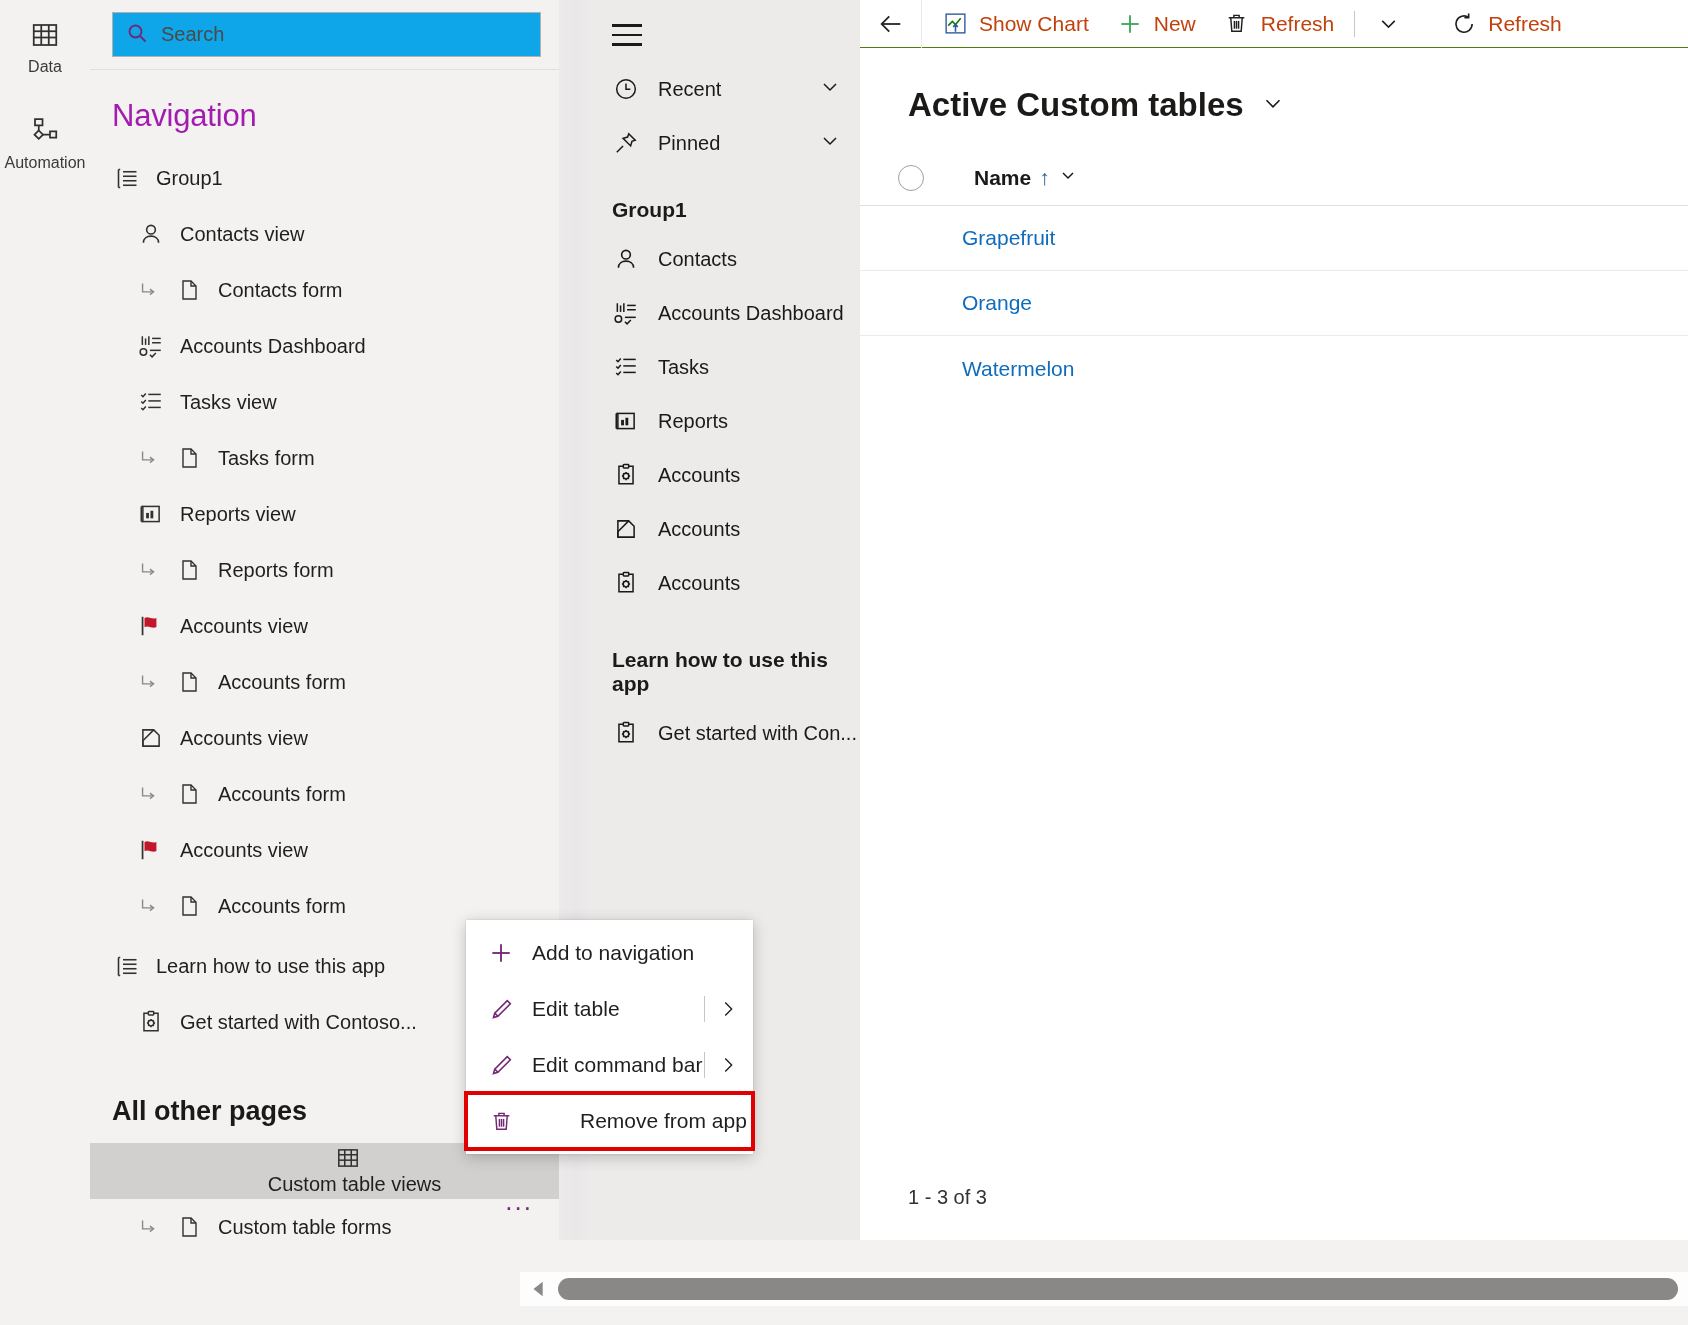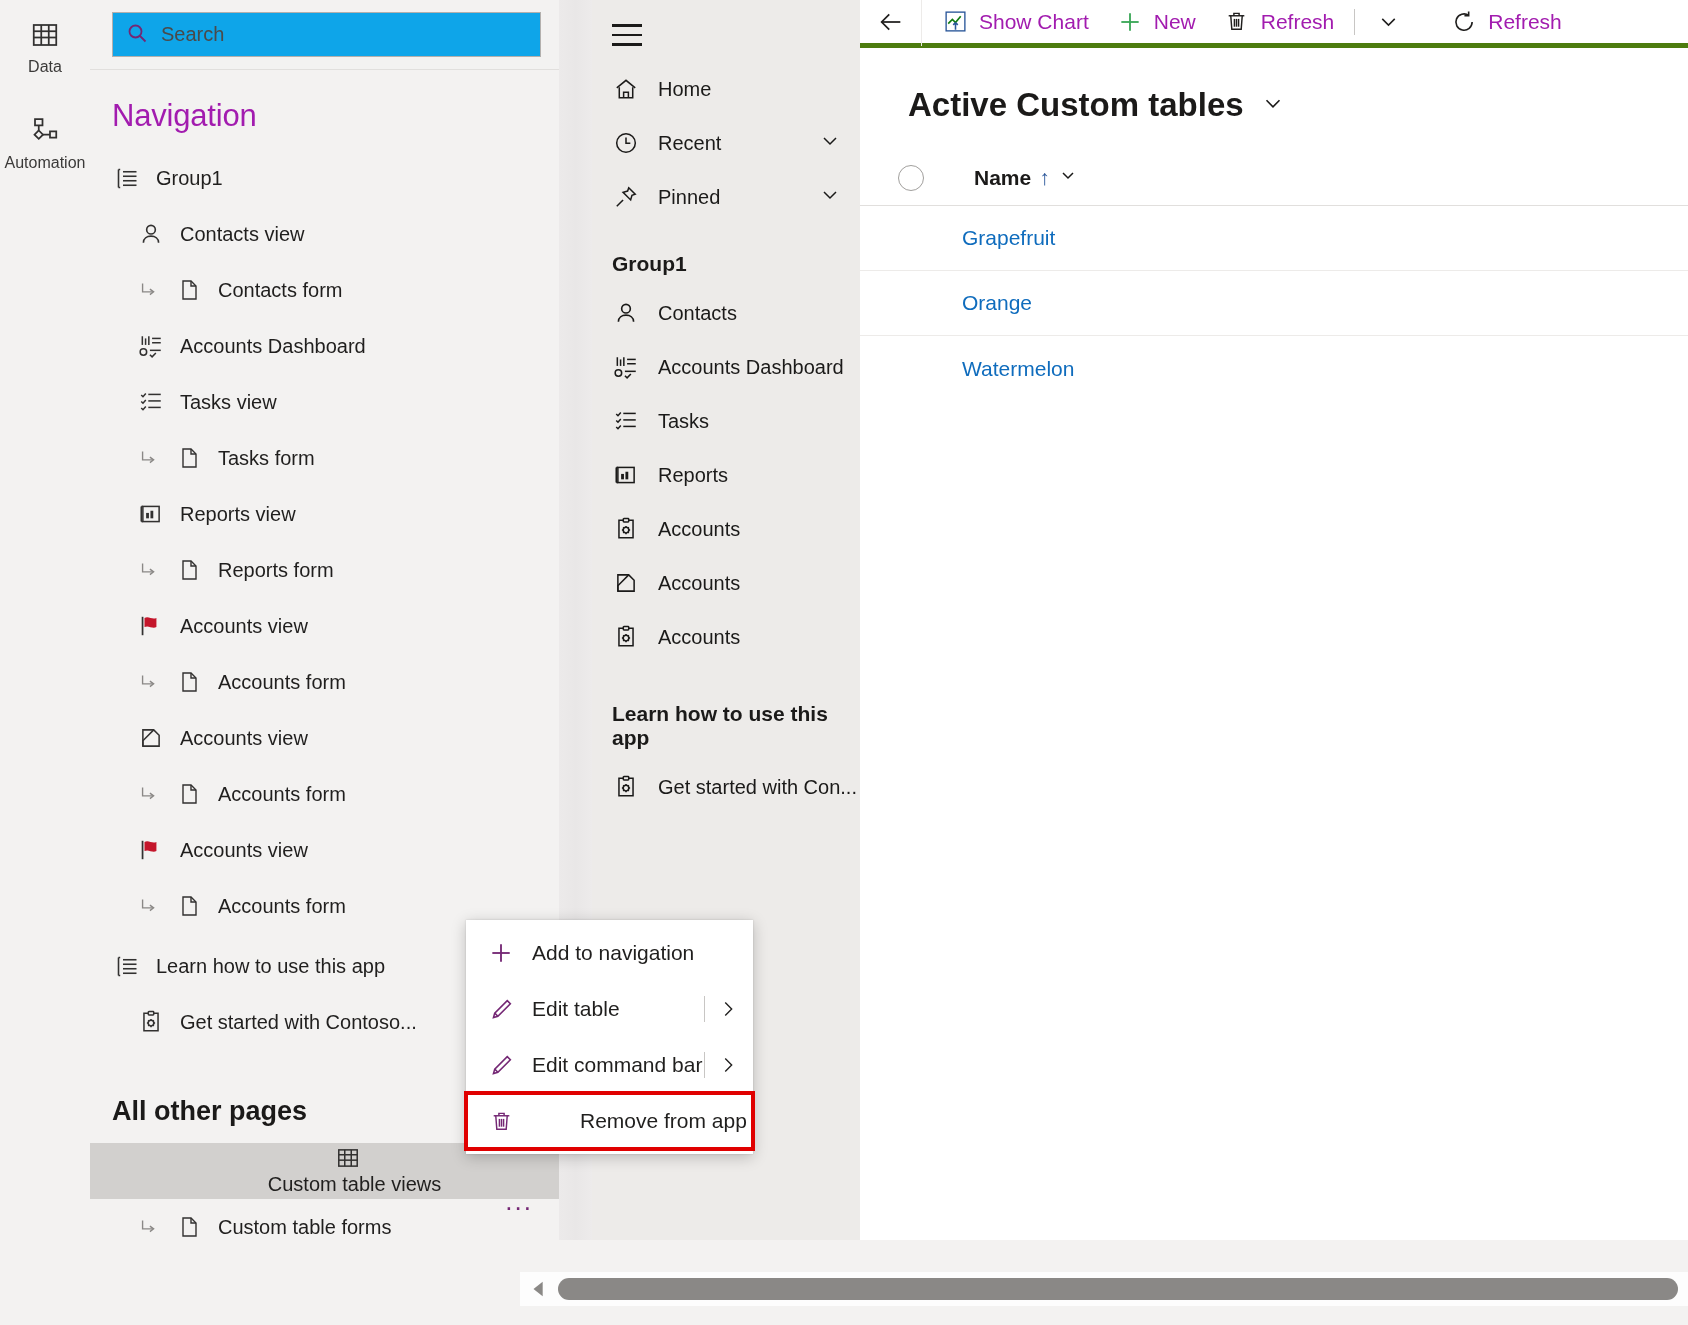--- a/index.html
+++ b/index.html
@@ -145,22 +145,22 @@
 
   
   .content {
     position: absolute; left: 860px; top: 0;
     width: 828px; height: 1240px;
     background: #ffffff;
   }
   .cmdbar {
     height: 48px;
     display: flex; align-items: center;
-    border-bottom: 5px solid #4d7c0f;
-    font-size: 21px; color: #a21caf;
+    border-bottom: 1px solid #4d7c0f;
+    font-size: 21px; color: #c2410c;
   }
   .backbtn {
     width: 62px; height: 48px;
     display: flex; align-items: center; justify-content: center;
     border-right: 1px solid #edebe9;
     cursor: pointer;
   }
   .cmd {
     display: flex; align-items: center; gap: 11px;
     padding: 0 14px; height: 48px; cursor: pointer;
@@ -586,30 +586,20 @@
   <div class="gutter"></div>
 
   <div class="preview">
 
     <div class="hamburger">
       <i></i>
         <i></i>
         <i></i>
     </div>
 
-    <div class="pnode">
-      <span class="pico">
-        <svg width="26" height="26" viewBox="0 0 24 24" fill="none" stroke="#1b1a19" stroke-width="1.4">
-          <path d="M3.5 11 L12 4 l8.5 7"></path>
-            <path d="M5.8 10.3 V20 h12.4 V10.3"></path>
-          <path d="M9.8 20 v-5 h4.4 v5"></path>
-        </svg>
-      </span>
-      <span class="plbl">Home</span>
-    </div>
 
     <div class="pnode">
       <span class="pico">
         <svg width="26" height="26" viewBox="0 0 24 24" fill="none" stroke="#1b1a19" stroke-width="1.4">
           <circle cx="12" cy="12" r="8.6"></circle>
             <path d="M12 7 v5.3 h4"></path>
         </svg>
       </span>
       <span class="plbl">Recent</span>
       <span class="chev">
@@ -831,20 +821,23 @@
         <div class="cell">Grapefruit</div>
       </div>
       <div class="grow">
         <div class="cell">Orange</div>
       </div>
       <div class="grow" style="border-bottom:none;">
         <div class="cell">Watermelon</div>
       </div>
     </div>
 
+    <div class="pager">
+      <span>1 - 3 of 3</span>
+    </div>
   </div>
 
   <div class="ctxmenu">
 
     <div class="mi">
       <span class="mico">
         <svg width="26" height="26" viewBox="0 0 24 24" stroke="#742774" stroke-width="1.7">
           <line x1="12" y1="4" x2="12" y2="20"></line>
             <line x1="4" y1="12" x2="20" y2="12"></line>
         </svg>

